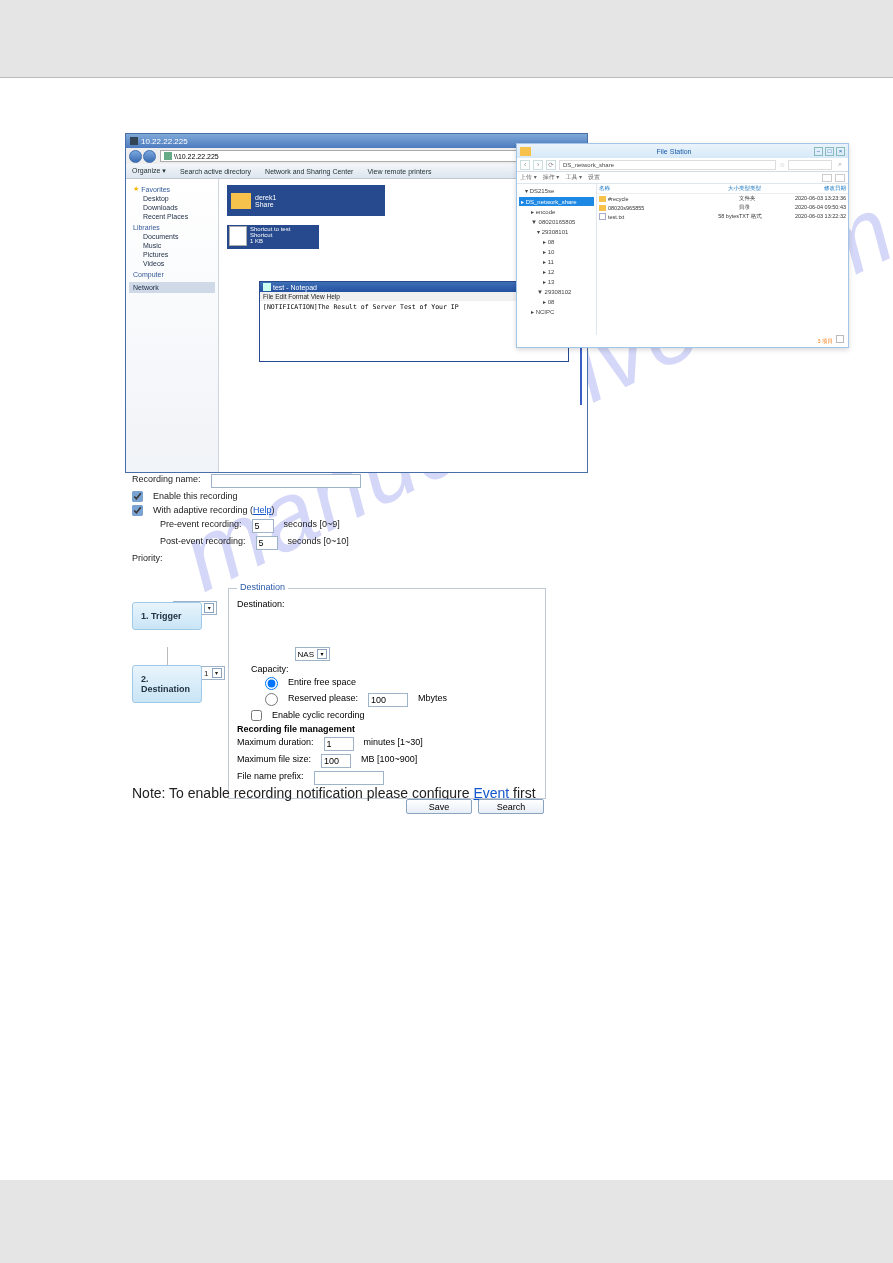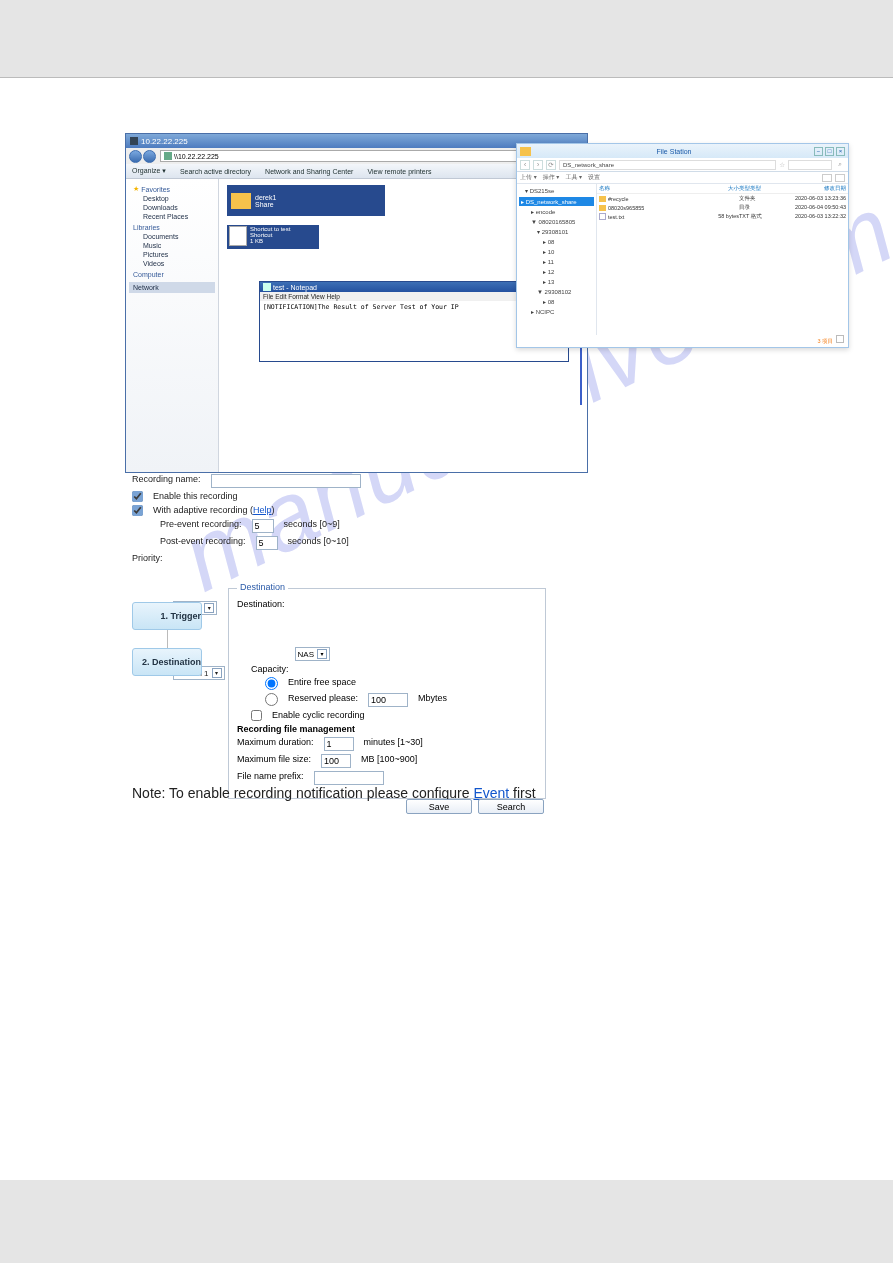--- a/index.html
+++ b/index.html
@@ -70,21 +70,21 @@
   .tinput.w24{width:22px;}
   .tinput.w40{width:40px;}
   .tinput.w30{width:30px;}
   .cb{width:11px;height:11px;accent-color:#7aa3d4;}
   .indent1{margin-left:14px;}
   .indent2{margin-left:28px;}
   .lnk{color:#1155cc;text-decoration:underline;}
   .sel2{border:1px solid #9fb3c8;height:14px;font-size:8px;padding:0 2px;display:inline-flex;align-items:center;gap:3px;background:#fff;margin-top:48px;}
   .sel2 .ar{width:10px;height:10px;border:1px solid #8aa3c0;font-size:6px;text-align:center;line-height:8px;}
   .wizcol{position:absolute;left:132px;top:524px;width:70px;}
-  .wiz{border:1px solid #9fc9e8;background:linear-gradient(#e8f4fc,#c9e5f6);border-radius:3px;text-align:right;font-size:9px;font-weight:bold;color:#234;padding:8px 0;margin-bottom:18px;}
+  .wiz{border:1px solid #9fc9e8;background:linear-gradient(#e8f4fc,#c9e5f6);border-radius:3px;text-align:left;font-size:9px;font-weight:bold;color:#234;padding:8px 8px;margin-bottom:35px;}
   .fbox{position:absolute;left:228px;top:510px;width:318px;border:1px solid #bfc9d6;padding:6px 8px 10px;font-size:9px;}
   .fbox-title{position:relative;top:-13px;background:#fff;display:inline-block;color:#2a5aa8;padding:0 3px;}
   .btn{width:66px;height:15px;border:1px solid #8aa3c0;background:linear-gradient(#fff,#e8eef6);font-size:9px;border-radius:2px;}
   .btnrow{position:absolute;left:406px;top:721px;display:flex;gap:6px;}
   .note{position:absolute;left:132px;top:707px;font-size:14px;color:#222;}
   .watermark{position:absolute;left:150px;top:260px;font-size:96px;color:rgba(100,110,225,0.28);transform:rotate(-26deg);pointer-events:none;font-style:italic;font-family:Georgia,serif;letter-spacing:2px;}
   .watermark span{font-style:italic;}
 </style>
 </head>
 <body>

